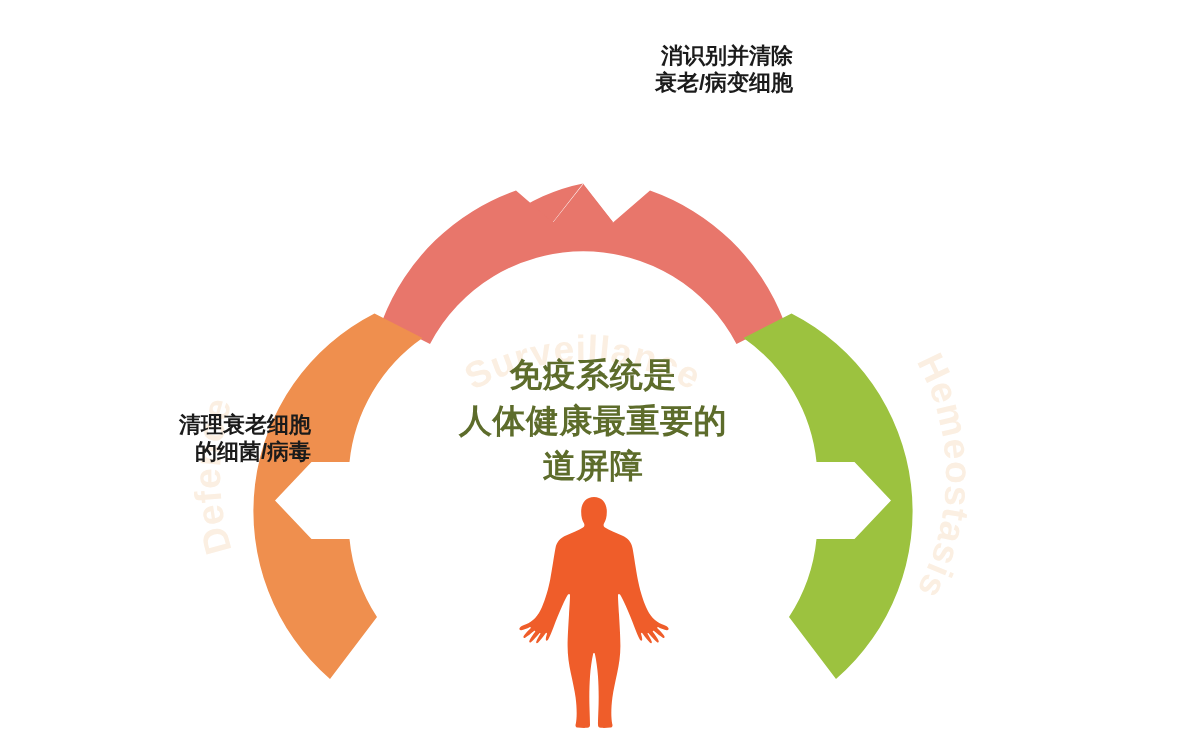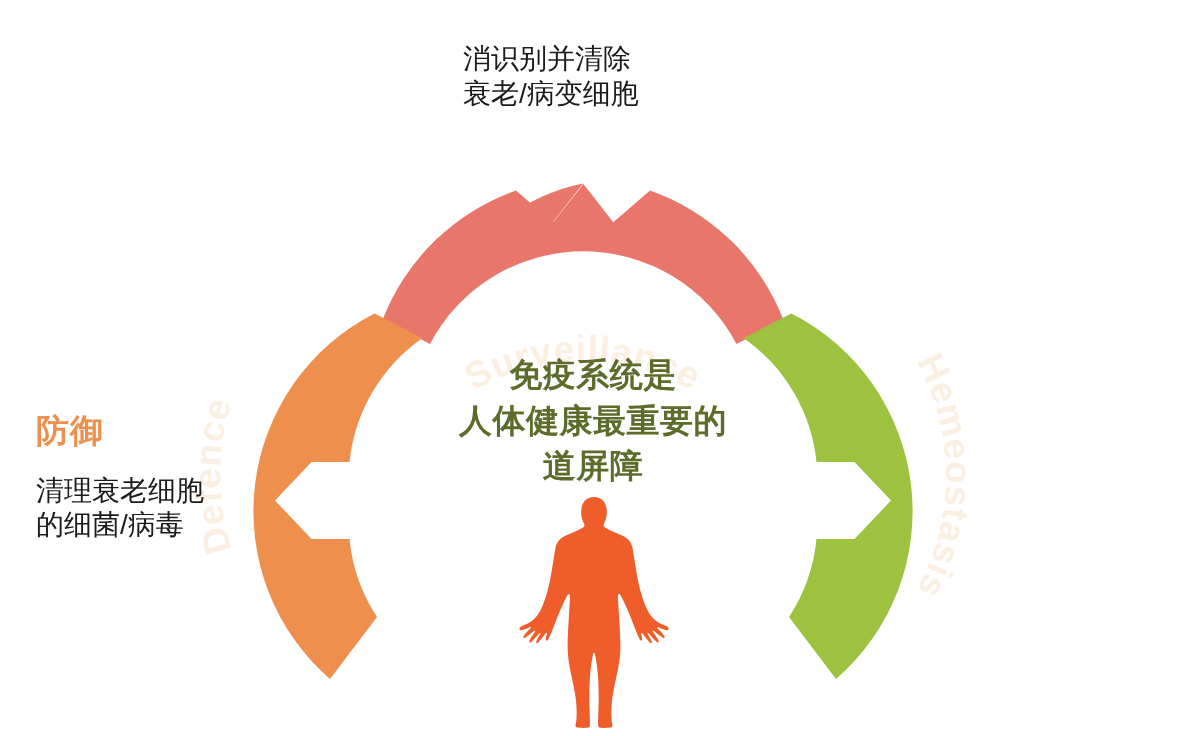--- a/index.html
+++ b/index.html
@@ -38,25 +38,26 @@
     white-space: pre-line;
   }
   .annot .annot-title {
     font-size: 33px;
     font-weight: bold;
     letter-spacing: 1px;
     display: block;
     margin-bottom: 2px;
   }
   .annot .annot-body {
-    font-size: 28px;
-    font-weight: normal;
+    font-size: 22px;
+    font-weight: bold;
     color: #1b1b1b;
     display: block;
     letter-spacing: 0px;
+    text-align: right;
   }
 
   #annot-top {
     left: 463px;
     top: 22px;
     width: 330px;
     text-align: left;
   }
   #annot-left {
     left: 36px;
@@ -279,19 +280,18 @@
             Z
           "></path>
   </svg>
 
   <div class="annot" id="annot-top">
     <span class="annot-body">消识别并清除
 衰老/病变细胞</span>
   </div>
 
   <div class="annot" id="annot-left">
-    <span class="annot-title" style="color: rgb(239, 143, 78);">防御</span>
     <span class="annot-body">清理衰老细胞
 的细菌/病毒</span>
   </div>
 
 
 </div>
 
 </body></html>

